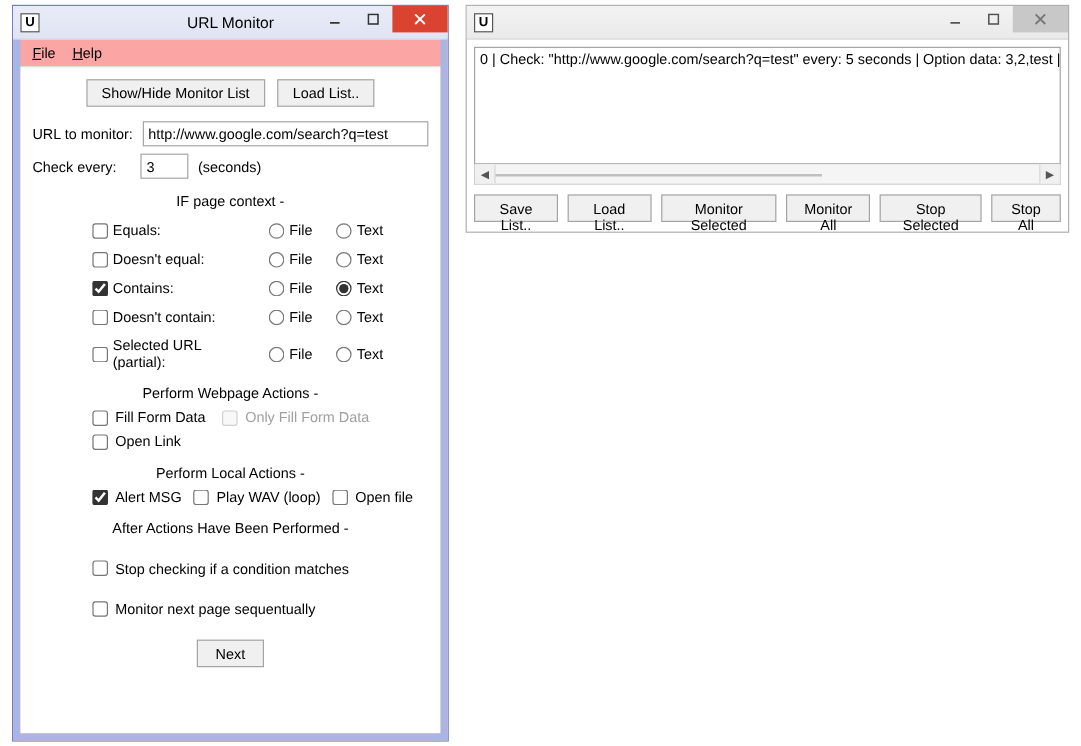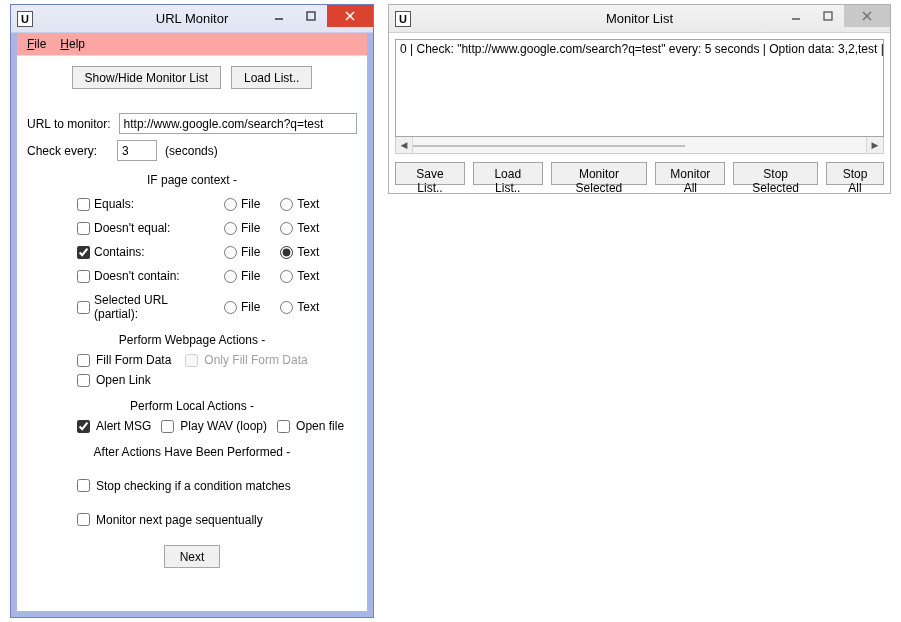--- a/index.html
+++ b/index.html
@@ -232,21 +232,21 @@
       <span class="menu-item"><span class="ul">F</span>ile</span>
       <span class="menu-item"><span class="ul">H</span>elp</span>
     </div>
 
     <div class="client">
       <div class="row btnrow">
         <button class="w">Show/Hide Monitor List</button>
         <button class="w">Load List..</button>
       </div>
 
-      <div class="row" style="margin-top:24px;">
+      <div class="row" style="margin-top:12px;">
         <span class="lbl">URL to monitor:</span>
         <input class="txt" style="flex: 1 1 0%;" value="http://www.google.com/search?q=test">
       </div>
 
       <div class="row">
         <span class="lbl">Check every:</span>
         <input class="txt" style="width: 40px; margin-left: 12px;" value="3">
         <span>(seconds)</span>
       </div>
 
@@ -361,21 +361,20 @@
       <div class="row btnrow" style="margin-top:18px;">
         <button class="w" style="width:56px;">Next</button>
       </div>
     </div>
   </div>
 </div>
 
 <div class="window secondary" style="left:388px; top:4px; width:503px; height:190px;">
   <div class="titlebar">
     <div class="icon-box">U</div>
-    <div class="title">Monitor List</div>
     <div class="win-controls">
       <div class="win-btn">
         <svg width="10" height="10">
             <line x1="1" y1="8" x2="9" y2="8" stroke="#555" stroke-width="1.5"></line>
           </svg>
       </div>
       <div class="win-btn">
         <svg width="10" height="10">
             <rect x="1" y="1" width="8" height="8" fill="none" stroke="#555" stroke-width="1.3"></rect>
           </svg>

